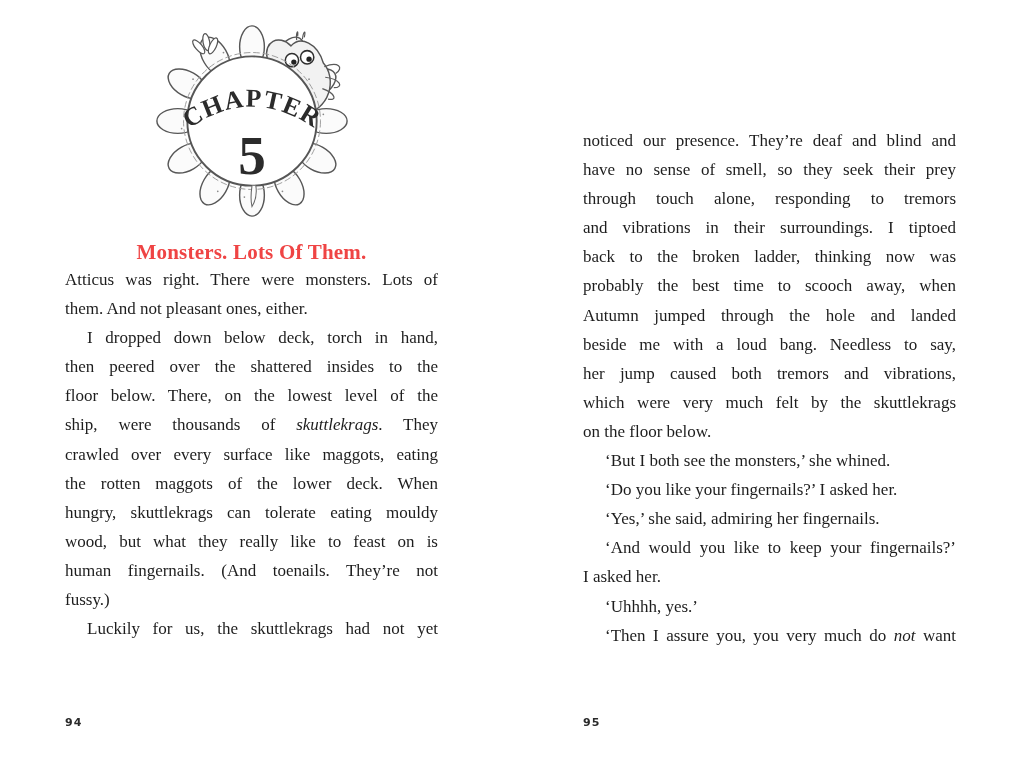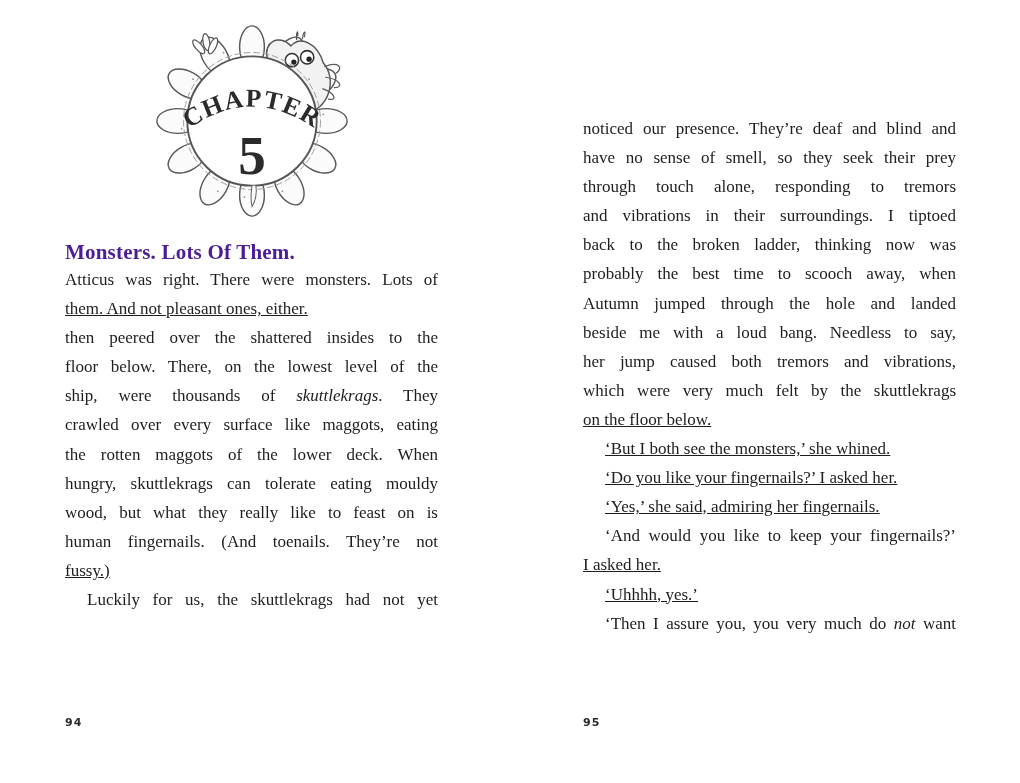--- a/index.html
+++ b/index.html
@@ -22,38 +22,39 @@
   .page-left  { left: 65px; }
   .page-right { left: 583px; }
 
   .ornament-wrap {
     margin-top: 24px;
     height: 194px;
     text-align: center;
   }
   .chapter-title {
     margin-top: 22px;
+    text-align: center;
     font-weight: bold;
     font-size: 21px;
     letter-spacing: 0.2px;
-    color: #4c1d95;
+    color: #ef4444;
   }
   .body-text { }
-  .page-right .body-text { margin-top: 0; padding-top: 114px; }
+  .page-right .body-text { margin-top: 12px; padding-top: 114px; }
 
   .line {
     font-size: 17px;
     line-height: 29.1px;
     height: 29.1px;
     text-align: justify;
     text-align-last: justify;
     white-space: normal;
     color: #1d1d1d;
   }
-  .line.no-just { text-align: left; text-align-last: left; text-decoration: underline; }
+  .line.no-just { text-align: left; text-align-last: left; }
   .line.indent { padding-left: 22px; }
   .line em { font-style: italic; }
 
   .page-number {
     position: absolute;
     top: 716px;
     left: 0;
     width: 100%;
     text-align: left;
     font-family: "DejaVu Sans", sans-serif;
@@ -132,20 +133,21 @@
         </text>
         <text x="100" y="158" font-family="Liberation Serif, serif" font-size="58" font-weight="bold" text-anchor="middle" fill="#2b2b2b">5</text>
       </svg>
     </div>
 
     <div class="chapter-title">Monsters. Lots Of Them.</div>
 
     <div class="body-text">
         <div class="line"><span>Atticus was right. There were monsters. Lots of</span></div>
         <div class="line no-just"><span>them. And not pleasant ones, either.</span></div>
+        <div class="line indent"><span>I dropped down below deck, torch in hand,</span></div>
         <div class="line"><span>then peered over the shattered insides to the</span></div>
         <div class="line"><span>floor below. There, on the lowest level of the</span></div>
         <div class="line"><span>ship, were thousands of </span><em>skuttlekrags</em><span>. They</span></div>
         <div class="line"><span>crawled over every surface like maggots, eating</span></div>
         <div class="line"><span>the rotten maggots of the lower deck. When</span></div>
         <div class="line"><span>hungry, skuttlekrags can tolerate eating mouldy</span></div>
         <div class="line"><span>wood, but what they really like to feast on is</span></div>
         <div class="line"><span>human fingernails. (And toenails. They’re not</span></div>
         <div class="line no-just"><span>fussy.)</span></div>
         <div class="line indent"><span>Luckily for us, the skuttlekrags had not yet</span></div>

